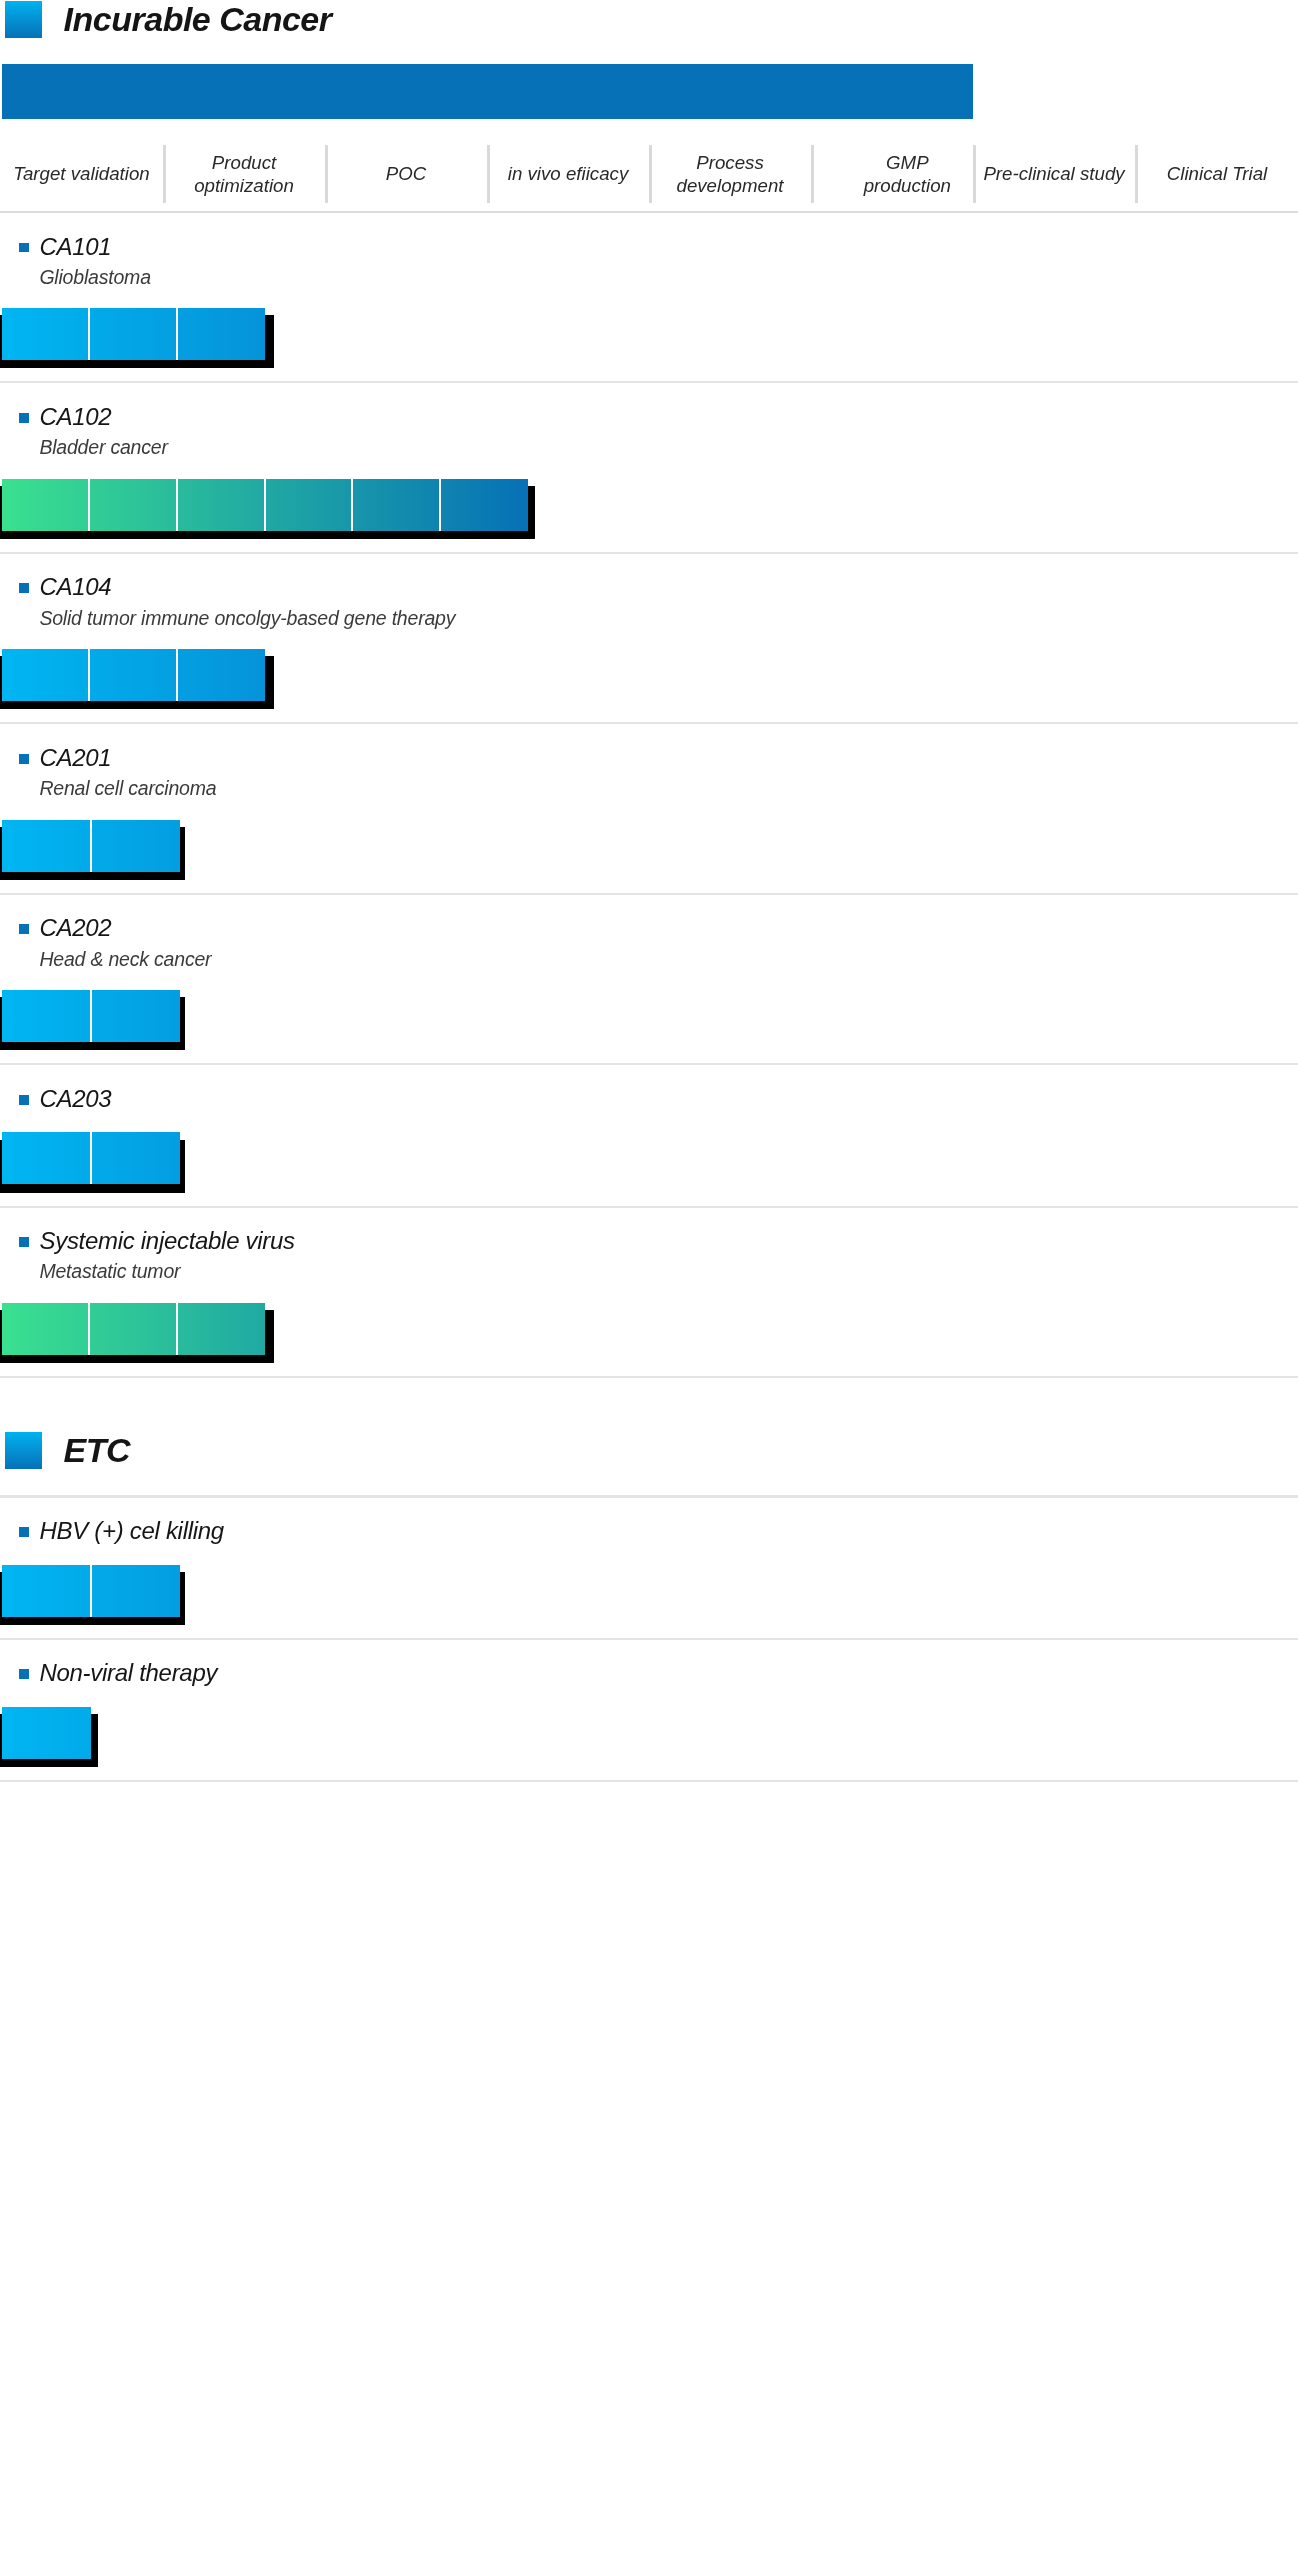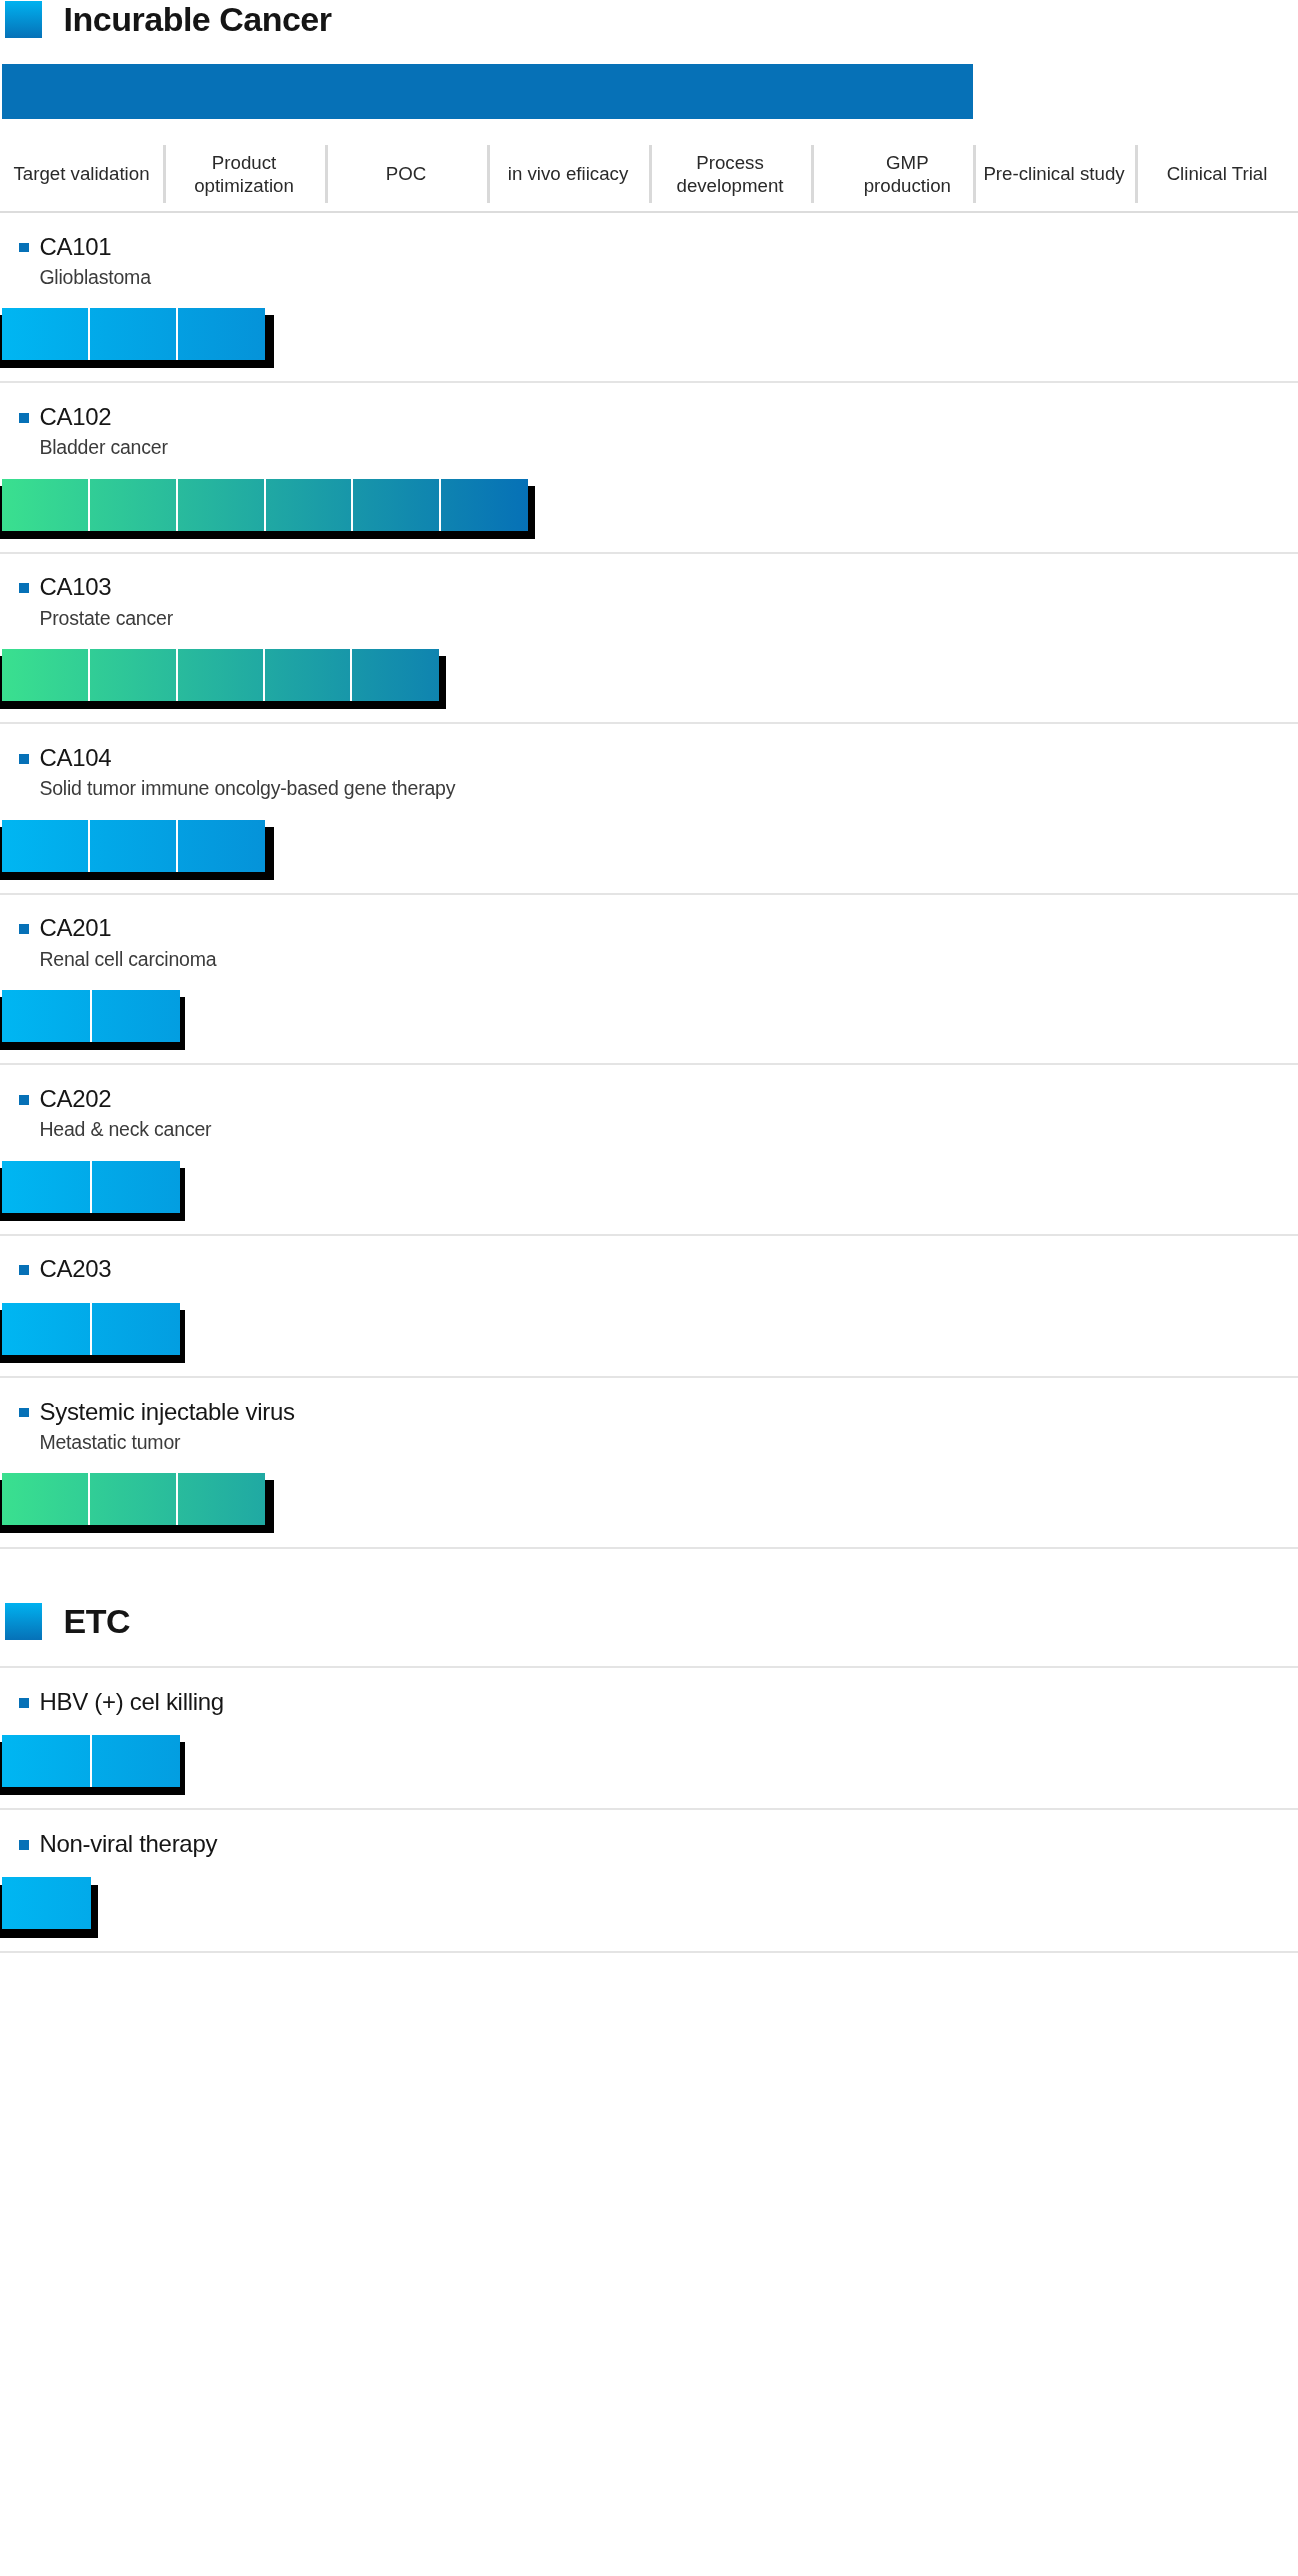--- a/index.html
+++ b/index.html
@@ -10,20 +10,21 @@
     font-family: "Liberation Sans", sans-serif;
     color: #1a1a1a;
   }
 
   .page {
     position: relative;
     width: 1298px;
     min-height: 2576px;
     background: #ffffff;
     overflow: hidden;
+    font-style: italic;
   }
 
   
   .section-head {
     display: flex;
     align-items: center;
     gap: 21.3px;
     padding-left: 5.3px;
   }
   .section-swatch {
@@ -215,38 +216,20 @@
             <div class="seg-div" style="left: 262px;"></div>
             <div class="seg-div" style="left: 349px;"></div>
             <div class="seg-div" style="left: 437px;"></div>
           </div>
         </div>
       </div>
       <div class="row">
         <div class="row-labels">
           <div class="row-title">
             <span class="bullet"></span>
-            <span>CA103</span>
-          </div>
-          <div class="row-sub">Prostate cancer</div>
-        </div>
-        <div class="bar-area">
-          <div class="bar-shadow" style="left: 0px; width: 446px;"></div>
-          <div class="bar" style="left: 1.8px; width: 437px; background: linear-gradient(90deg, rgb(58, 224, 143) 0%, rgb(15, 132, 176) 100%);">
-            <div class="seg-div" style="left: 86px;"></div>
-            <div class="seg-div" style="left: 174px;"></div>
-            <div class="seg-div" style="left: 261px;"></div>
-            <div class="seg-div" style="left: 348px;"></div>
-          </div>
-        </div>
-      </div>
-      <div class="row">
-        <div class="row-labels">
-          <div class="row-title">
-            <span class="bullet"></span>
             <span>CA104</span>
           </div>
           <div class="row-sub">Solid tumor immune oncolgy-based gene therapy</div>
         </div>
         <div class="bar-area">
           <div class="bar-shadow" style="left: 0px; width: 274px;"></div>
           <div class="bar" style="left: 1.8px; width: 263px; background: linear-gradient(90deg, rgb(0, 182, 242) 0%, rgb(5, 147, 217) 100%);">
             <div class="seg-div" style="left: 86px;"></div>
             <div class="seg-div" style="left: 174px;"></div>
           </div>

